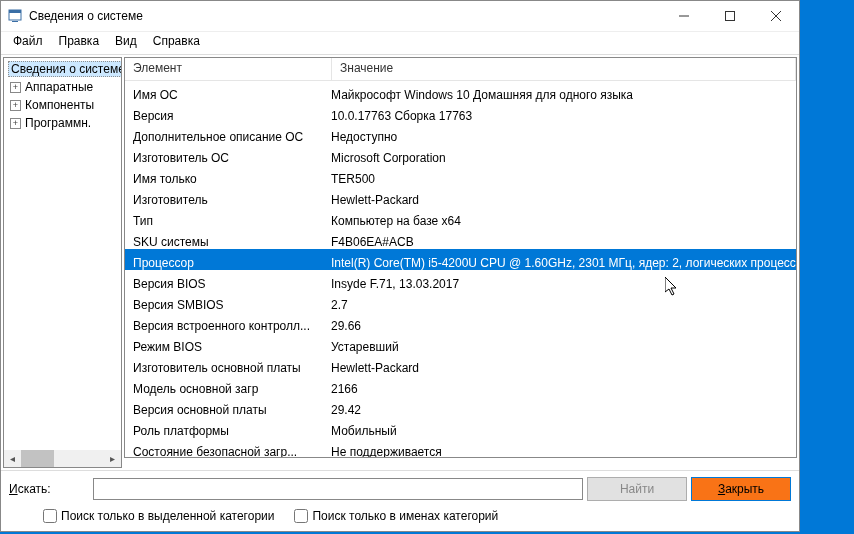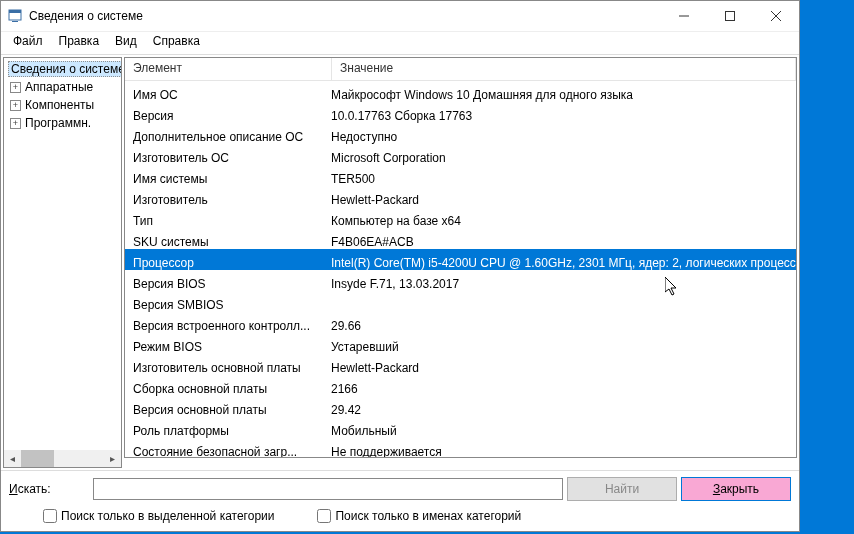--- a/index.html
+++ b/index.html
@@ -228,38 +228,38 @@
   }
   .search-input {
     flex: 1;
     height: 22px;
     border: 1px solid #888;
     box-sizing: border-box;
     padding: 1px 4px;
     font: inherit;
   }
   .dlg-btn {
-    width: 110px;
+    width: 100px;
     height: 24px;
     border: 1px solid #adadad;
     background: #e1e1e1;
     font: inherit;
     box-sizing: border-box;
     text-align: center;
   }
   .dlg-btn:disabled {
     color: #888;
   }
   .dlg-btn.default {
     border: 1px solid #0078d7;
-    background: #f9a8d4;
+    background: #f97316;
   }
   .check-row {
     display: flex;
-    gap: 43px;
+    gap: 20px;
     padding-left: 34px;
   }
   .chk {
     display: flex;
     align-items: center;
     gap: 4px;
   }
   .chk input {
     width: 14px; height: 14px;
     margin: 0;
@@ -353,21 +353,21 @@
           </div>
           <div class="row">
             <div class="cell-name">Дополнительное описание ОС</div>
             <div class="cell-val">Недоступно</div>
           </div>
           <div class="row">
             <div class="cell-name">Изготовитель ОС</div>
             <div class="cell-val">Microsoft Corporation</div>
           </div>
           <div class="row">
-            <div class="cell-name">Имя системы</div>
+            <div class="cell-name">Имя только</div>
             <div class="cell-val">TER500</div>
           </div>
           <div class="row">
             <div class="cell-name">Изготовитель</div>
             <div class="cell-val">Hewlett-Packard</div>
           </div>
           <div class="row">
             <div class="cell-name">Тип</div>
             <div class="cell-val">Компьютер на базе x64</div>
           </div>
@@ -378,35 +378,36 @@
           <div class="row sel">
             <div class="cell-name">Процессор</div>
             <div class="cell-val">Intel(R) Core(TM) i5-4200U CPU @ 1.60GHz, 2301 МГц, ядер: 2, логических процессоров: 4</div>
           </div>
           <div class="row">
             <div class="cell-name">Версия BIOS</div>
             <div class="cell-val">Insyde F.71, 13.03.2017</div>
           </div>
           <div class="row">
             <div class="cell-name">Версия SMBIOS</div>
+            <div class="cell-val">2.7</div>
           </div>
           <div class="row">
             <div class="cell-name">Версия встроенного контролл...</div>
             <div class="cell-val">29.66</div>
           </div>
           <div class="row">
             <div class="cell-name">Режим BIOS</div>
             <div class="cell-val">Устаревший</div>
           </div>
           <div class="row">
             <div class="cell-name">Изготовитель основной платы</div>
             <div class="cell-val">Hewlett-Packard</div>
           </div>
           <div class="row">
-            <div class="cell-name">Сборка основной платы</div>
+            <div class="cell-name">Модель основной загр</div>
             <div class="cell-val">2166</div>
           </div>
           <div class="row">
             <div class="cell-name">Версия основной платы</div>
             <div class="cell-val">29.42</div>
           </div>
           <div class="row">
             <div class="cell-name">Роль платформы</div>
             <div class="cell-val">Мобильный</div>
           </div>

